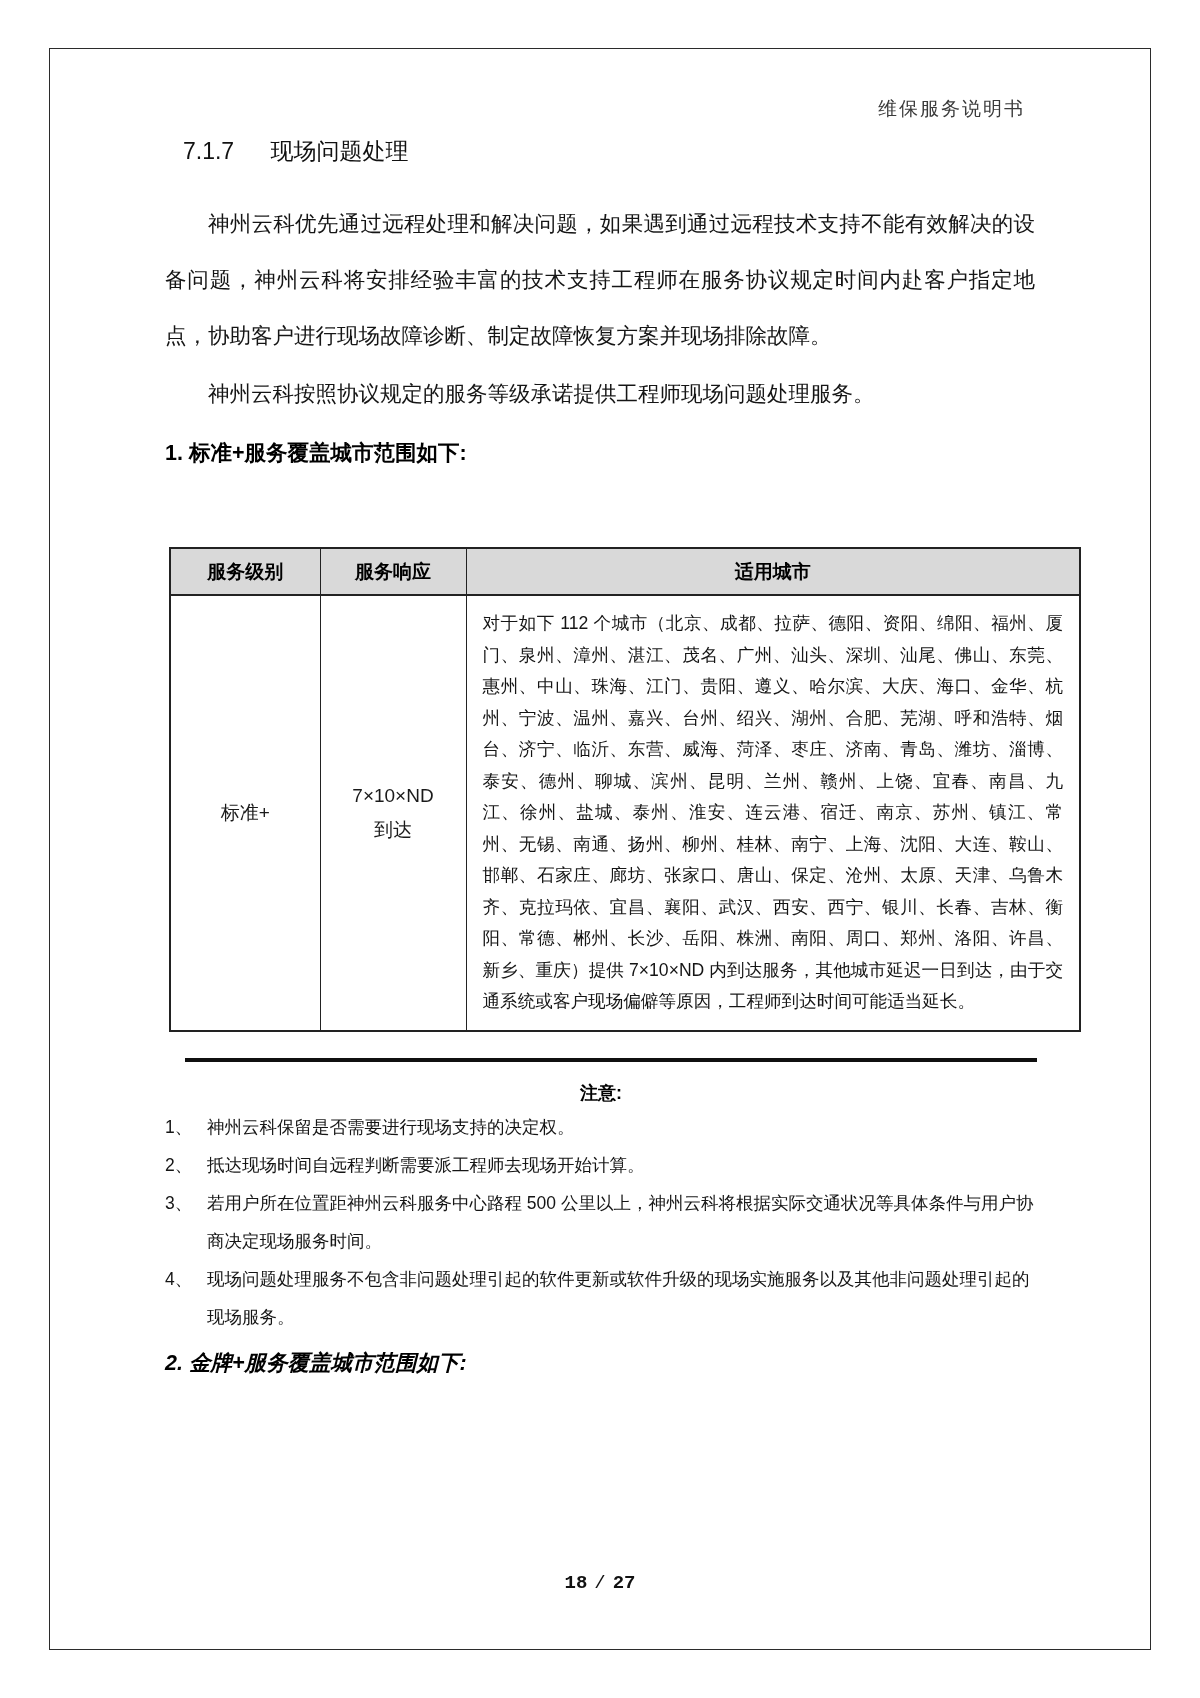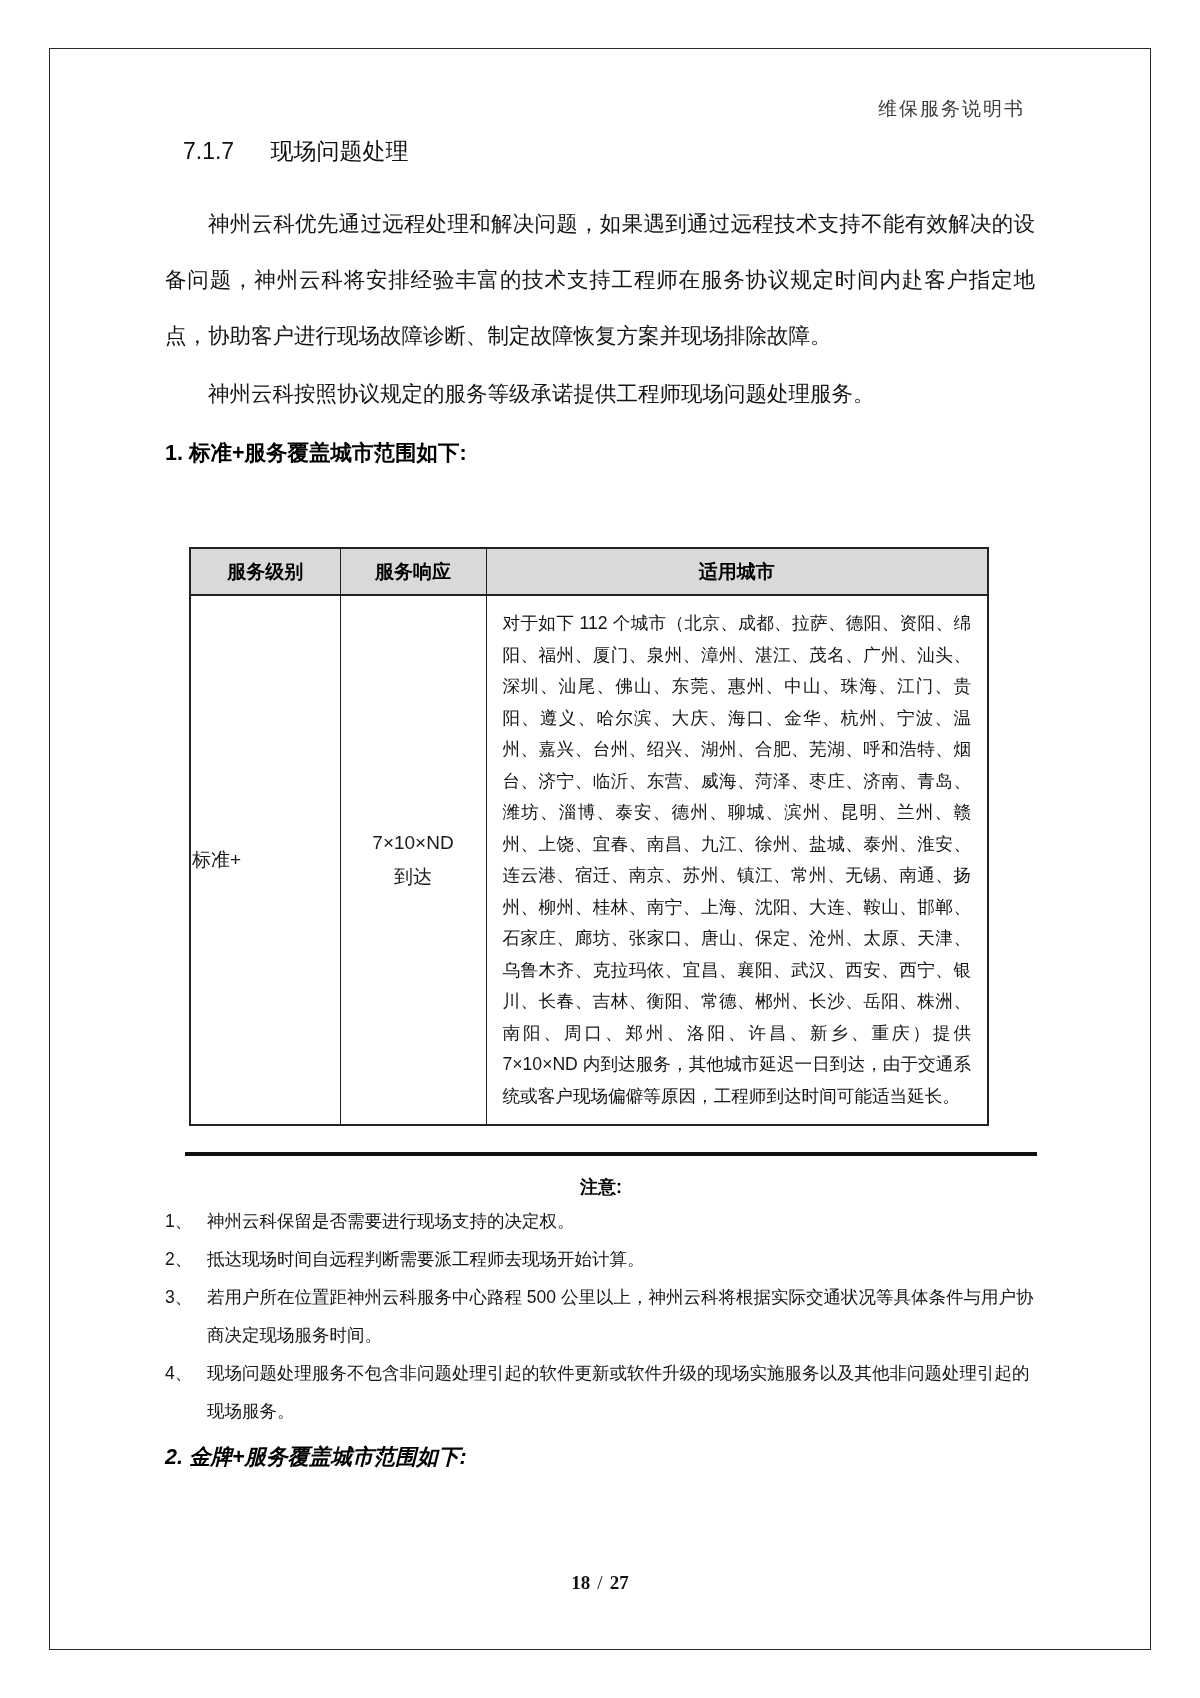--- a/index.html
+++ b/index.html
@@ -29,43 +29,43 @@
   }
   .para-1 { top:196px; }
   .para-2 { top:366px; }
   .h-standard {
     position:absolute; top:438px; left:165px;
     font-size:21.5px; font-weight:bold; color:#000;
   }
   .lower { position:absolute; top:547px; left:165px; width:872px; }
   .service-table {
     border-collapse:collapse; table-layout:fixed;
-    margin-left:24px; width:800px; border:2px solid #222;
+    margin-left:4px; width:912px; border:2px solid #222;
   }
   .service-table th, .service-table td { border:1.5px solid #222; }
   .service-table th {
     height:45px; background:#d9d9d9; font-size:19px; font-weight:bold;
     padding:0; color:#000;
   }
   .service-table thead th { border-bottom:2px solid #222; }
-  .cell-level { font-size:19px; vertical-align:middle; }
+  .cell-level { text-align:center; font-size:19px; vertical-align:middle; }
   .cell-resp  { text-align:center; font-size:19px; line-height:34px; vertical-align:middle; }
   .cell-cities {
     vertical-align:top; padding:12px 16px;
     font-size:17.6px; line-height:31.5px; text-align:justify; color:#151515;
   }
   .rule { margin:26px 0 0 20px; width:852px; height:4px; background:#101010; }
   .notes-title { margin-top:16px; font-size:18px; font-weight:bold; line-height:30px; color:#000;text-align:center; }
   .note { display:flex; font-size:17.5px; line-height:38px; color:#151515; }
   .note .num { width:42px; flex:none; }
   .note .txt { flex:1; text-align:left; }
   .h-gold { margin-top:12px; font-size:21.5px; font-weight:bold; color:#000;font-style:italic; }
   .doc-footer {
     position:absolute; top:1572px; left:0; width:100%; text-align:center;
-    font-family:Liberation Serif, serif; font-size:19px; color:#111;
+    font-family:Liberation Mono, monospace; font-size:19px; color:#111;
   }
   .doc-footer .pg { font-weight:bold; }
   .doc-footer .sep { font-weight:normal; padding:0 7px; }
 </style>
 </head>
 <body>
 
 <div class="page">
 
   <div class="page-border"></div>

